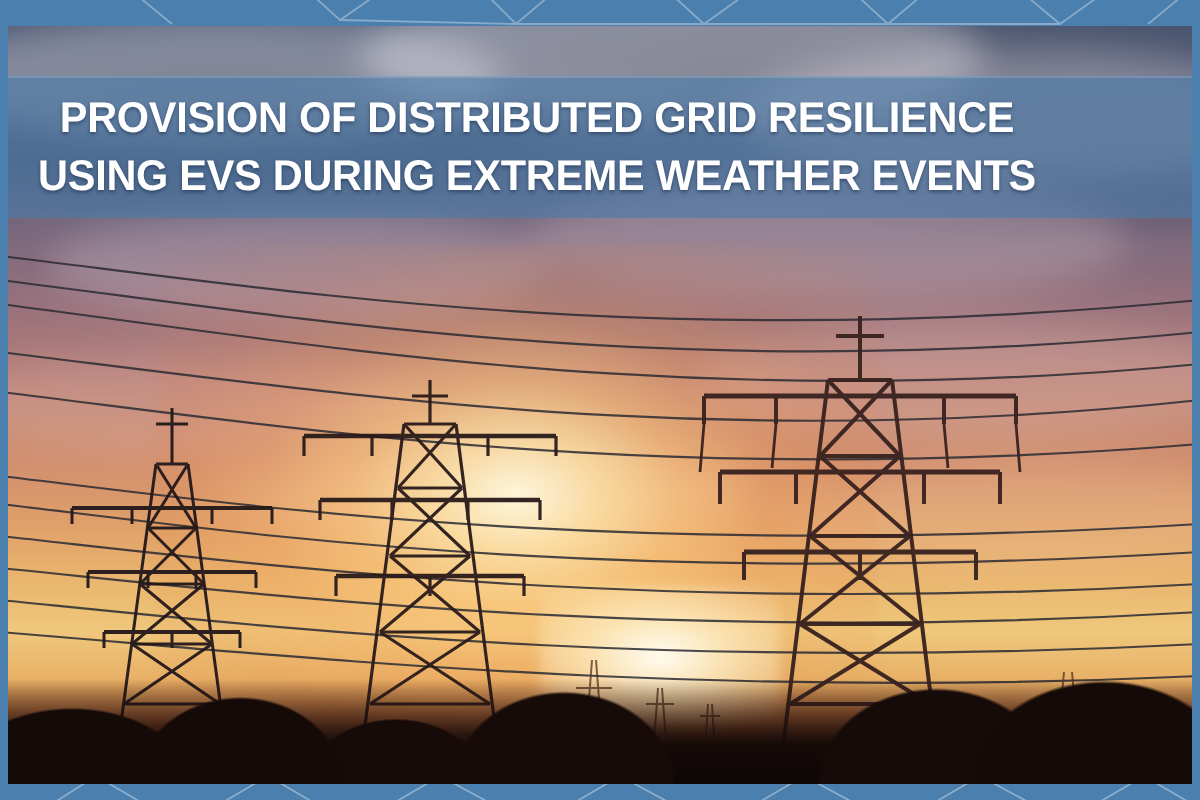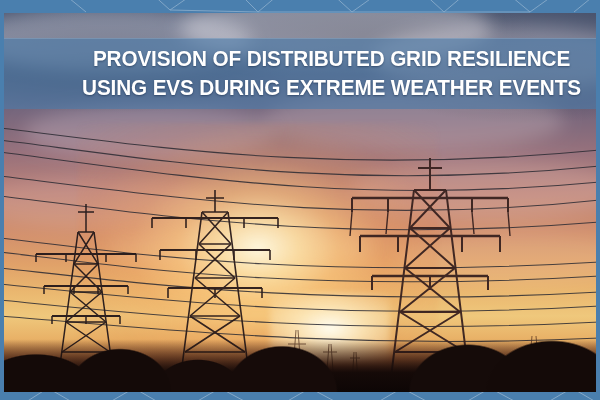--- a/index.html
+++ b/index.html
@@ -162,21 +162,21 @@
 
   
   .title-band {
     position: absolute;
     left: 0; right: 0;
     top: 38px;
     height: 71px;
     background: rgba(74,122,170,0.62);
     display: flex;
     align-items: center;
-    justify-content: flex-end;
+    justify-content: flex-start;
   }
   .title-band::before {
     content: "";
     position: absolute;
     left: 0; right: 0; top: 0;
     height: 1px;
     background: rgba(255,255,255,0.16);
   }
   .title-text {
     margin: 0;

